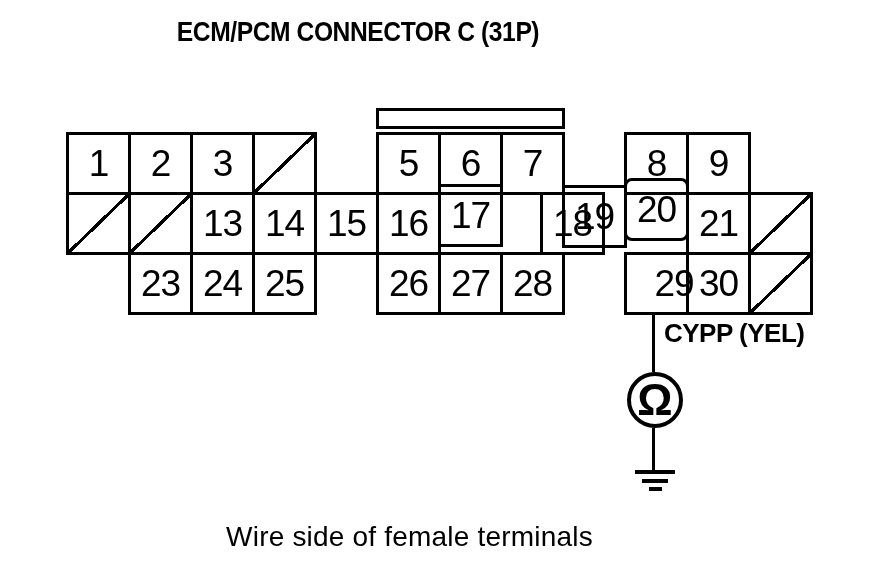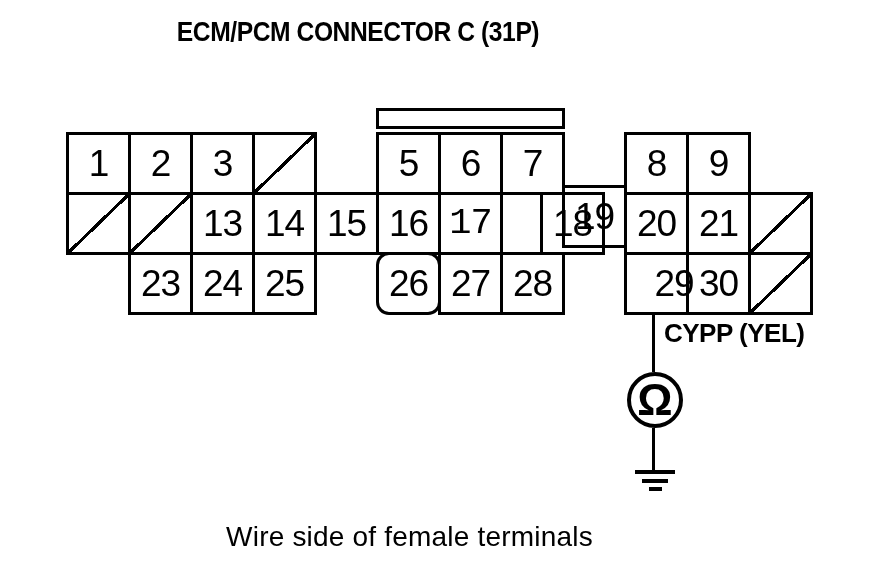--- a/index.html
+++ b/index.html
@@ -102,30 +102,30 @@
       <div class="cell" style="left: 438px; top: 132px;">6</div>
       <div class="cell" style="left: 500px; top: 132px;">7</div>
       <div class="cell" style="left: 624px; top: 132px;">8</div>
       <div class="cell" style="left: 686px; top: 132px;">9</div>
       <div class="cell slash" style="left: 66px; top: 192px;"></div>
       <div class="cell slash" style="left: 128px; top: 192px;"></div>
       <div class="cell" style="left: 190px; top: 192px;">13</div>
       <div class="cell" style="left: 252px; top: 192px;">14</div>
       <div class="cell" style="left: 314px; top: 192px;">15</div>
       <div class="cell" style="left: 376px; top: 192px;">16</div>
-      <div class="cell" style="left: 438px; top: 192px; font-family: Liberation Mono, monospace;">17</div>
+      <div class="cell" style="left: 438px; top: 184px;">17</div>
       <div class="cell" style="left: 500px; top: 192px; margin-left: 40px;">18</div>
       <div class="cell" style="left: 562px; top: 185px; text-align: center;">19</div>
-      <div class="cell" style="left: 624px; top: 192px;">20</div>
+      <div class="cell" style="left: 624px; top: 178px; border-radius: 8px;">20</div>
       <div class="cell" style="left: 686px; top: 192px;">21</div>
       <div class="cell slash" style="left: 748px; top: 192px;"></div>
       <div class="cell" style="left: 128px; top: 252px;">23</div>
       <div class="cell" style="left: 190px; top: 252px;">24</div>
       <div class="cell" style="left: 252px; top: 252px;">25</div>
-      <div class="cell" style="left: 376px; top: 252px; border-radius: 13px;">26</div>
+      <div class="cell" style="left: 376px; top: 252px;">26</div>
       <div class="cell" style="left: 438px; top: 252px;">27</div>
       <div class="cell" style="left: 500px; top: 252px;">28</div>
       <div class="cell" style="left: 624px; top: 252px; padding-left: 35px;">29</div>
       <div class="cell" style="left: 686px; top: 252px;">30</div>
       <div class="cell slash" style="left: 748px; top: 252px;"></div>
       <div class="tab" style="left: 376px; top: 108px; width: 189px;"></div>
     </div>
 
   <div class="wire wire-upper"></div>
   <div class="wire-label">CYPP (YEL)</div>

